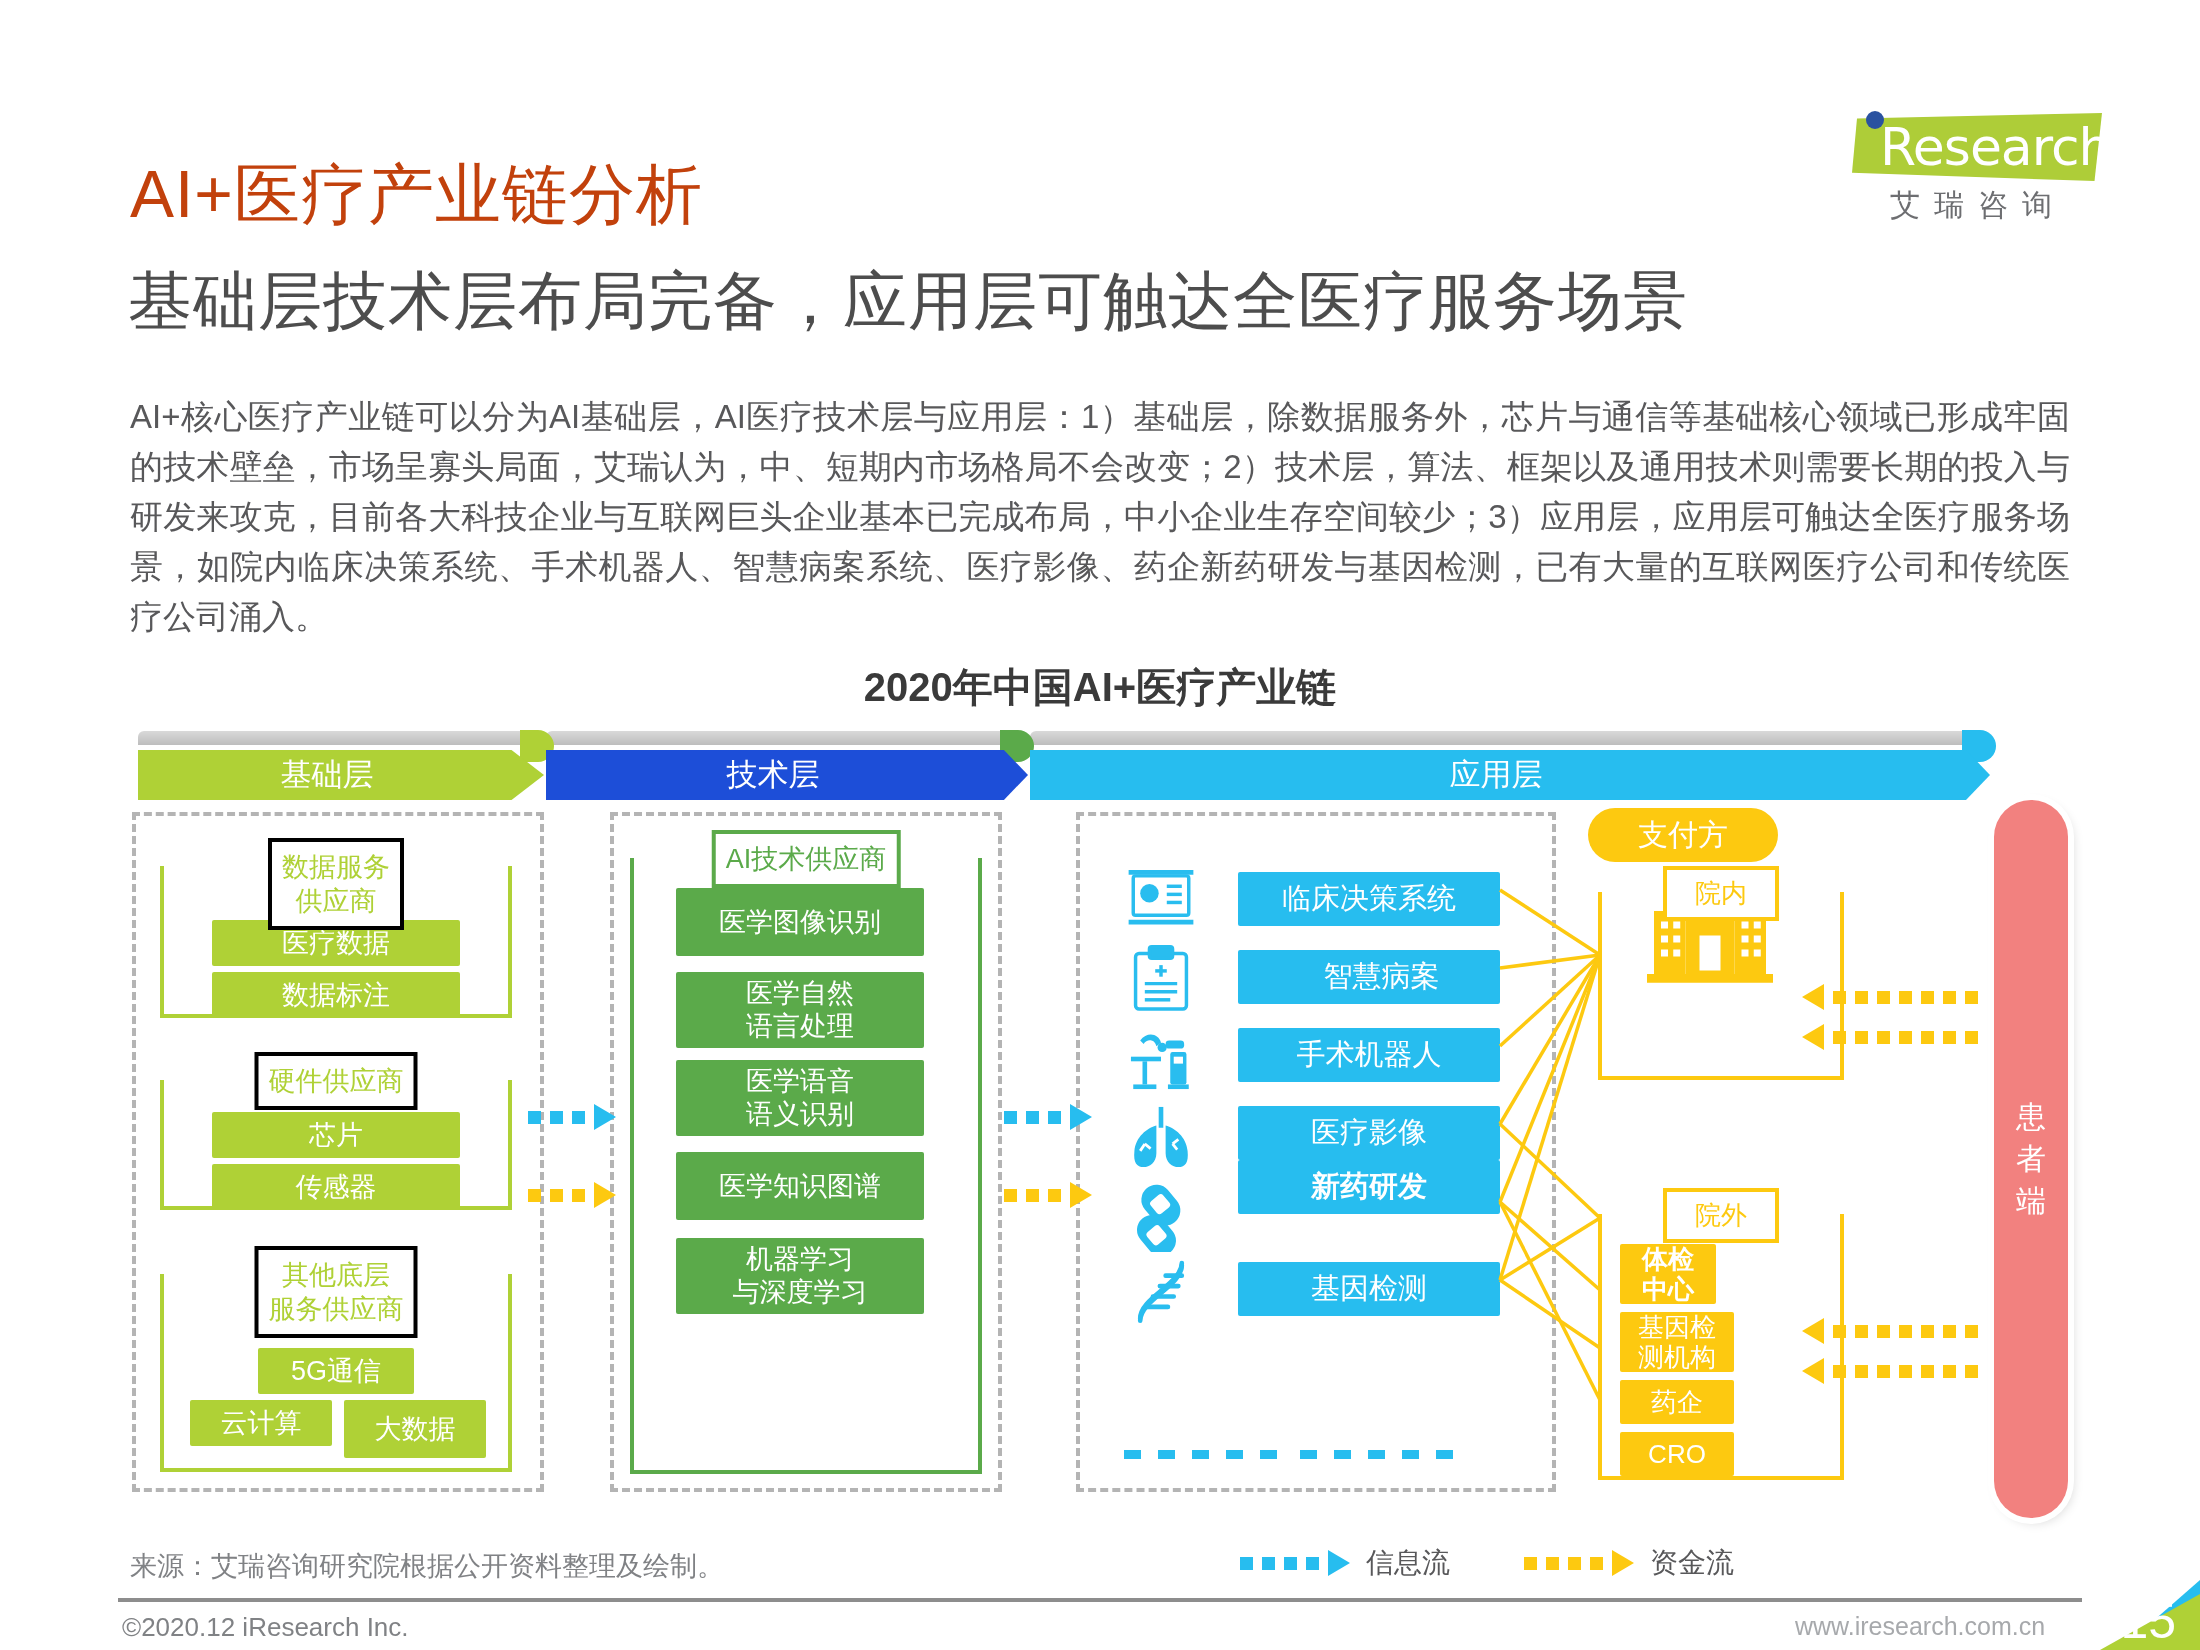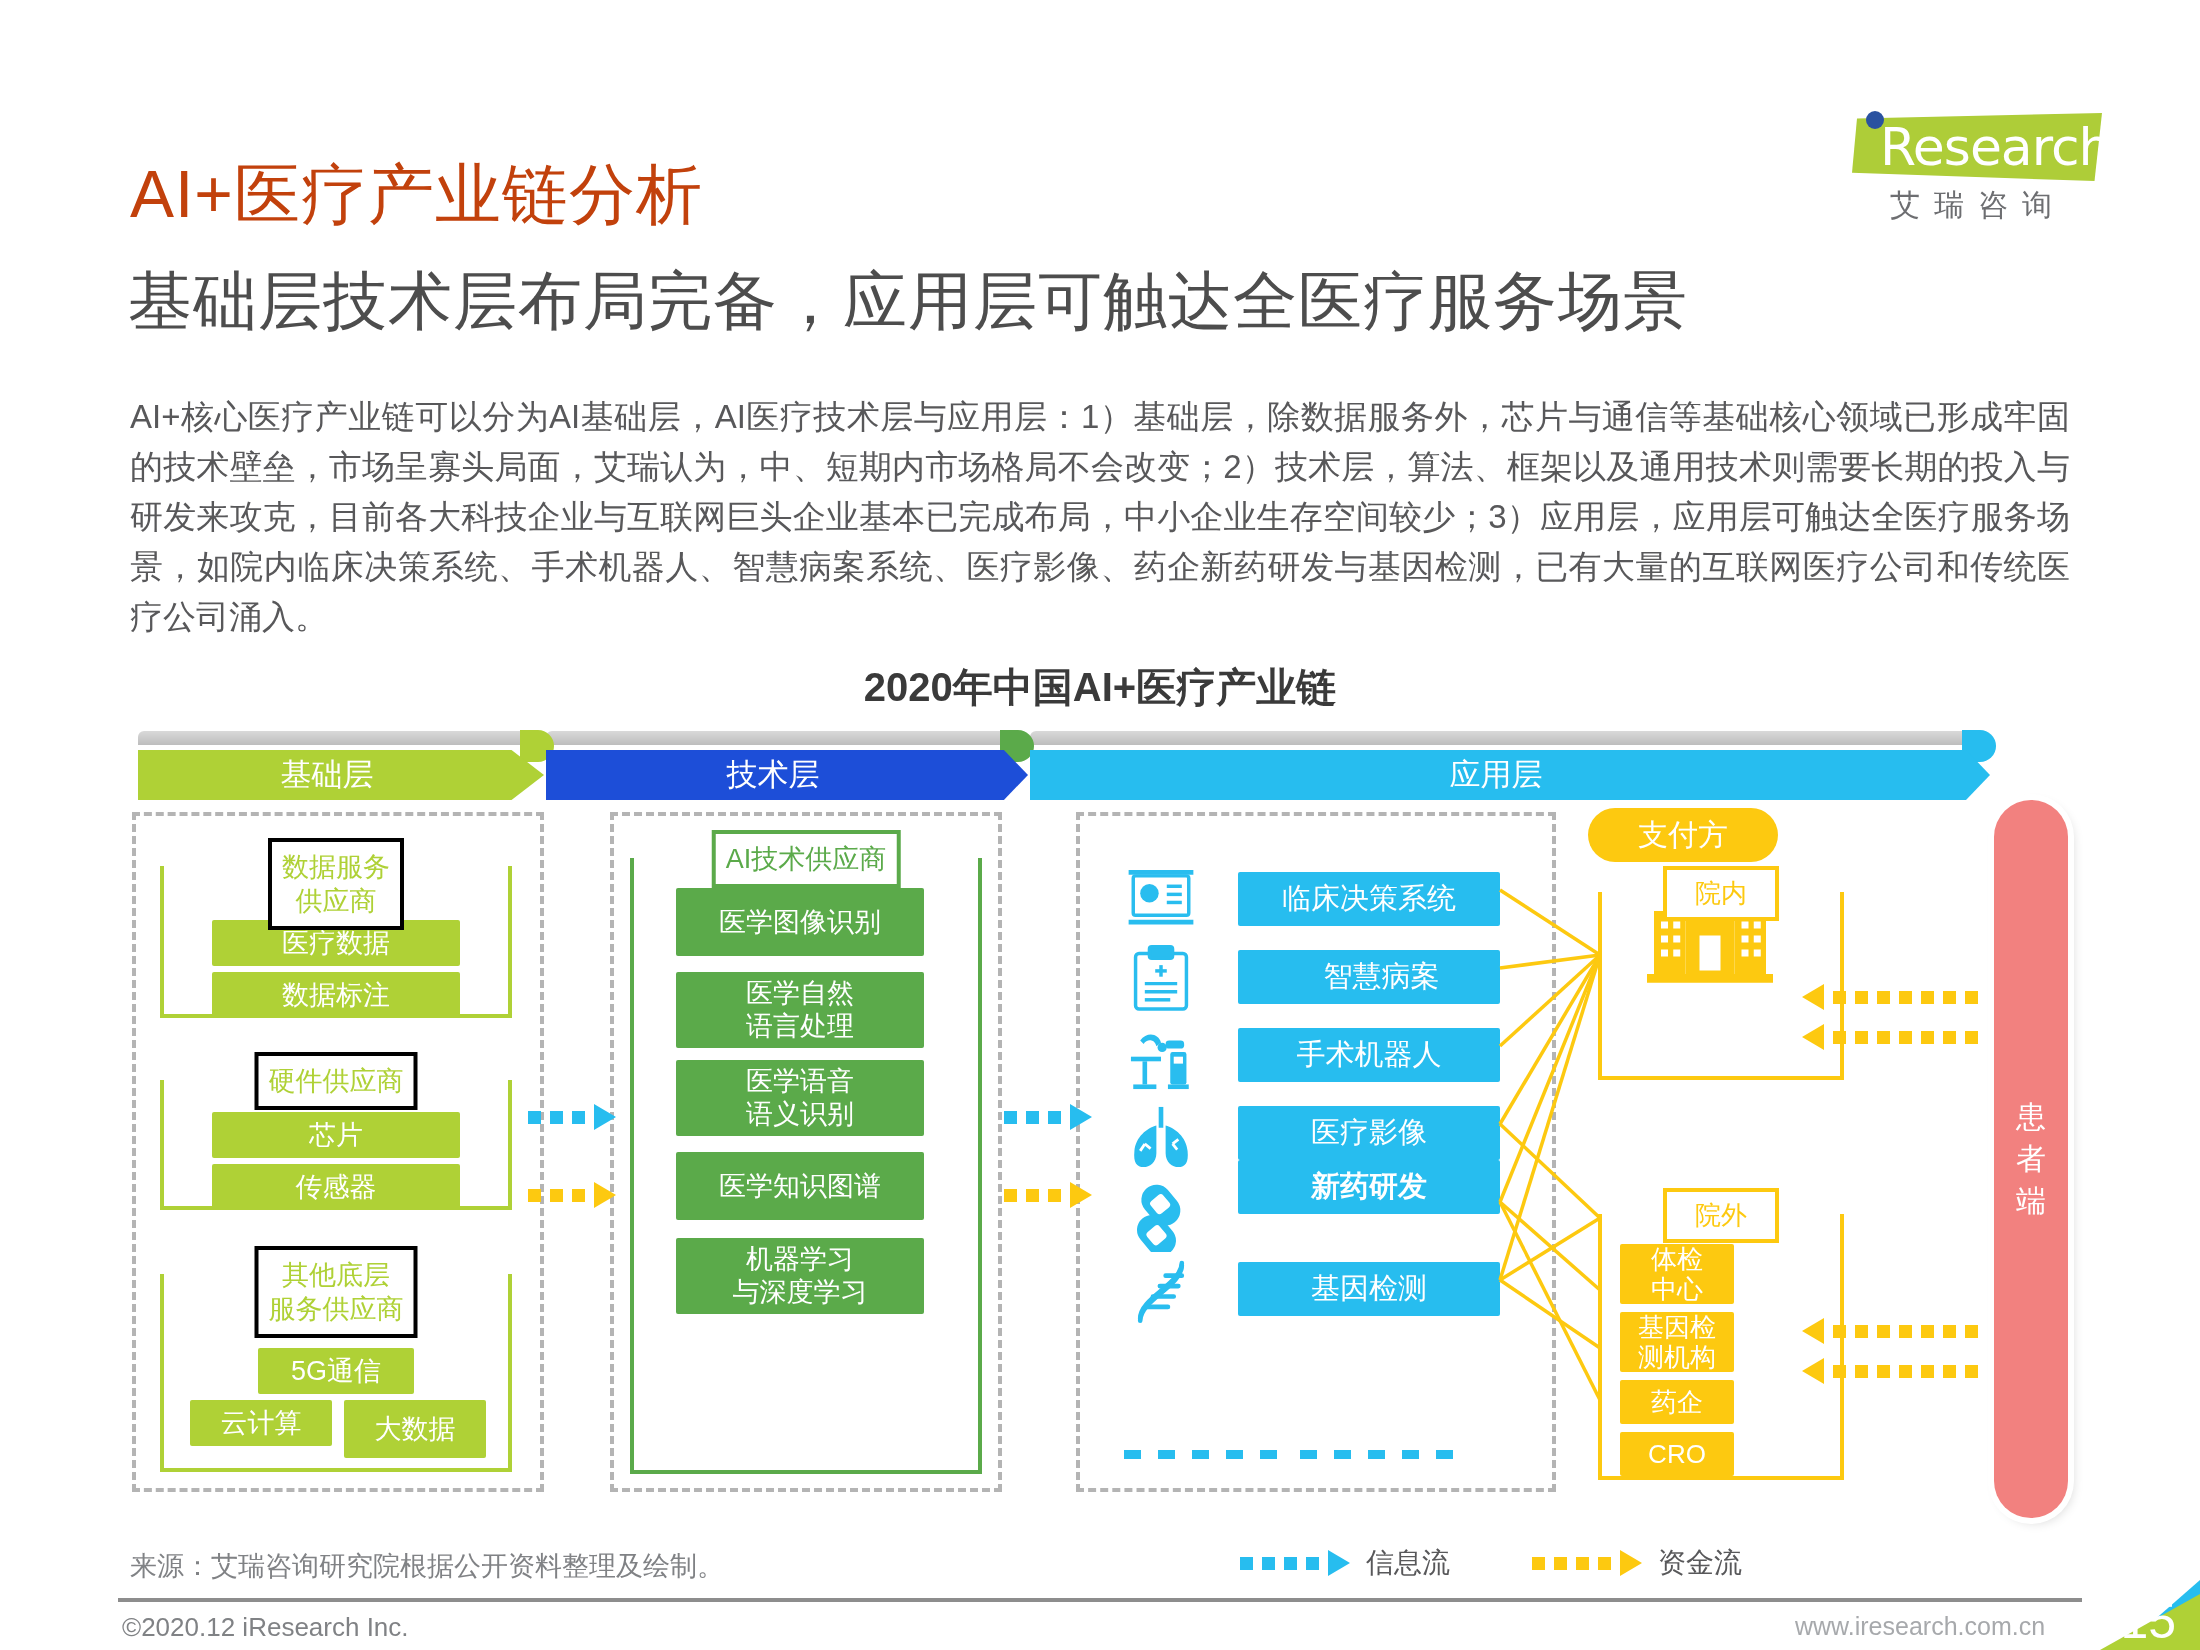--- a/index.html
+++ b/index.html
@@ -185,21 +185,21 @@
   
   .dotrow { position:absolute; display:flex; gap:17px; }
   .dotrow span { width:17px; height:9px; background:#27BDEF; }
 
   
   #source-note {
     position:absolute; left:130px; top:1548px;
     font-size:27px; color:#808285;
   }
   #legend { position:absolute; left:1240px; top:1544px; display:flex;
-    align-items:center; gap:34px; font-size:28px; color:#58585A; }
+    align-items:center; gap:26px; font-size:28px; color:#58585A; }
   #legend .grp { display:flex; align-items:center; gap:16px; }
   #rule { position:absolute; left:118px; top:1598px; width:1964px; height:4px;
     background:#8D8D8D; }
   #copyright { position:absolute; left:122px; top:1612px; font-size:26px;
     color:#808285; }
   #website { position:absolute; left:1795px; top:1612px; font-size:25px;
     color:#A7A9AC; }
   #pagenum { position:absolute; right:24px; top:1592px; font-size:50px;
     color:#ffffff; z-index:3; }
   #corner { position:absolute; right:0; bottom:0; width:200px; height:70px; }
@@ -438,21 +438,21 @@
       <rect x="58" y="42" width="4" height="4"></rect>
         <rect x="65" y="42" width="4" height="4"></rect>
     </g>
   </svg>
 </div>
 
 <div class="ygroup" style="left:1598px;top:1188px;width:246px;height:292px;">
   <div class="g-body"></div>
   <div class="g-head">院外</div>
 </div>
-<div class="ychip" style="left:1620px;top:1244px;width:114px;height:60px;white-space:pre;">体检
+<div class="ychip" style="left:1620px;top:1244px;width:96px;height:60px;white-space:pre;font-weight:bold;">体检
 中心</div>
 <div class="ychip" style="left:1620px;top:1312px;width:114px;height:60px;white-space:pre;">基因检
 测机构</div>
 <div class="ychip" style="left:1620px;top:1380px;width:114px;height:44px;">药企</div>
 <div class="ychip" style="left:1620px;top:1432px;width:114px;height:44px;">CRO</div>
 
 <div class="flow yellow left" style="left:1802px;top:984px;">
   <span class="head"></span>
   <span class="dash"></span>
   <span class="dash"></span>

